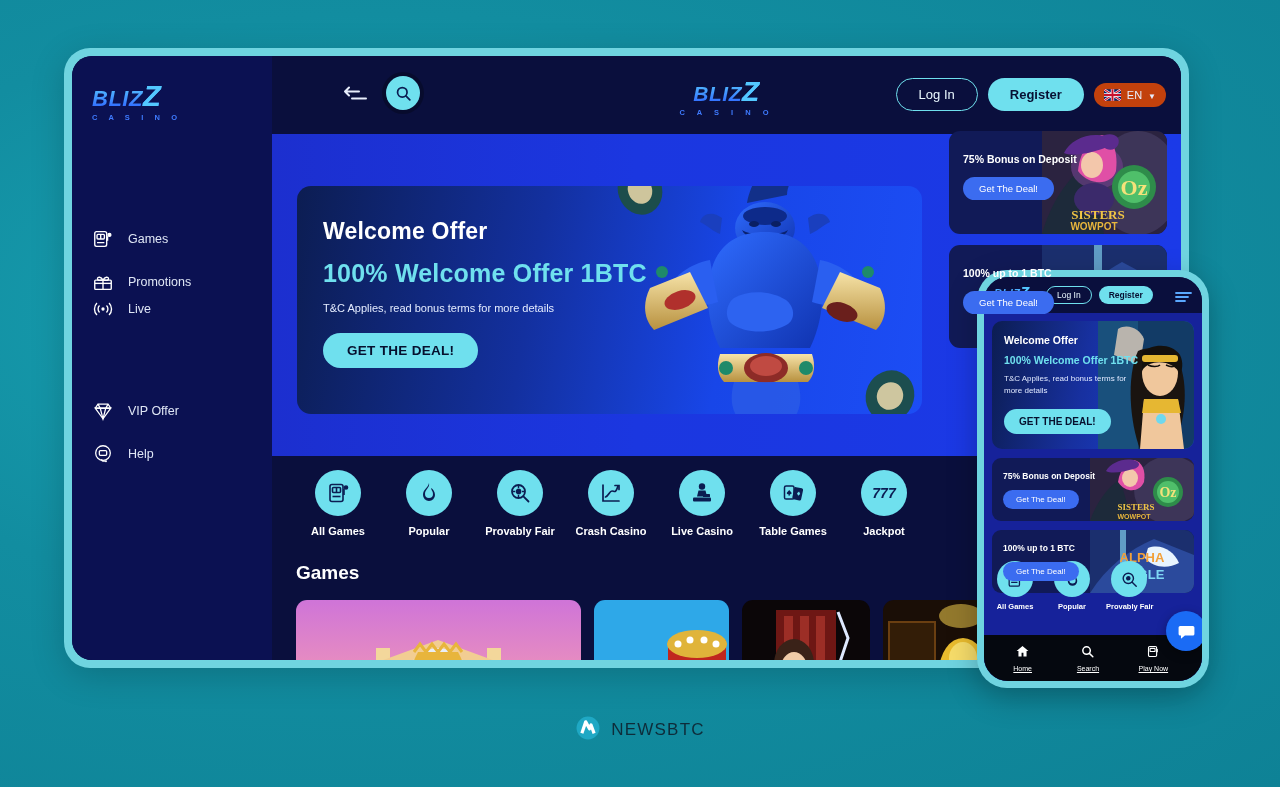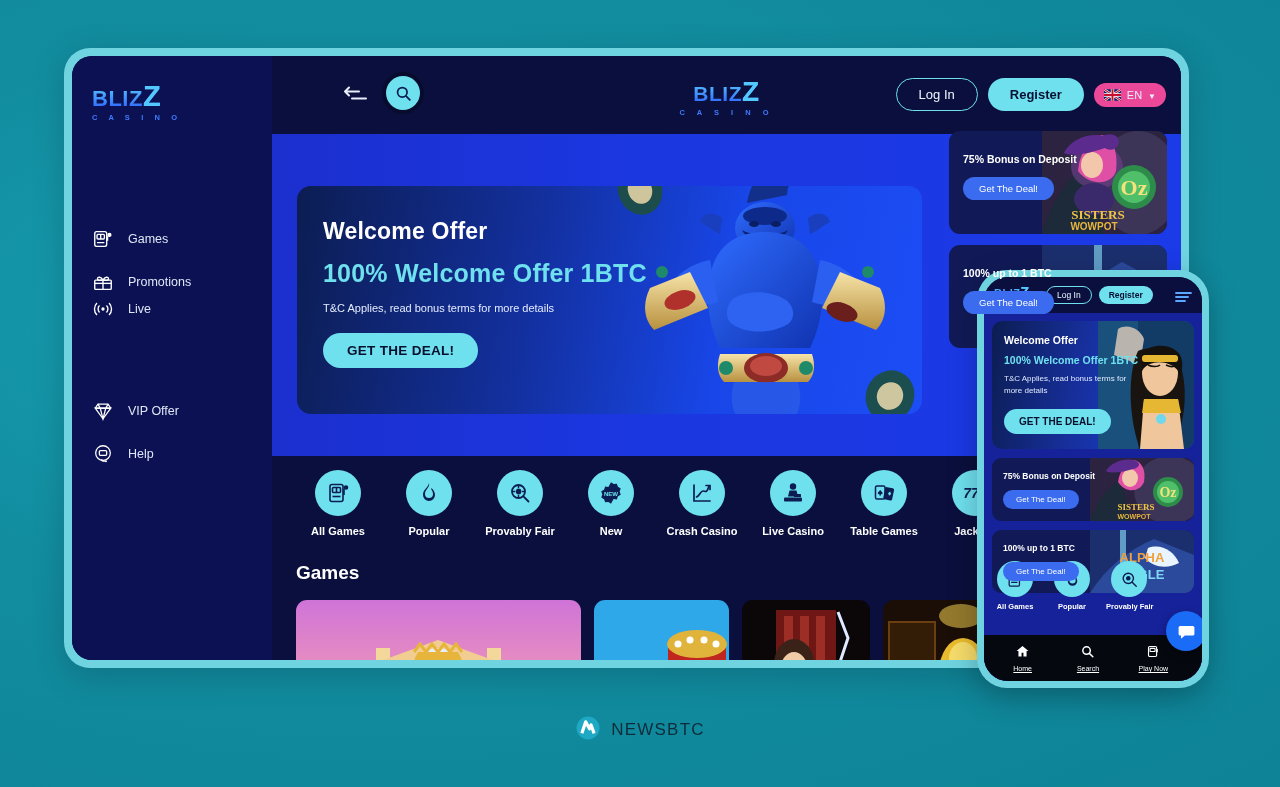--- a/index.html
+++ b/index.html
@@ -21,21 +21,21 @@
   }
   
   #sidebar{
     position:absolute;left:0;top:0;width:200px;height:604px;
     background:#0b1152;
   }
   #sidebar-logo{position:absolute;left:20px;top:26px;}
   .logo-wrap{display:block;}
   .logo-main{
     font-family:"Liberation Sans",sans-serif;
-    font-weight:bold;font-size:22px;letter-spacing:.5px;
+    font-weight:bold;font-style:italic;font-size:22px;letter-spacing:.5px;
     color:#3a74ff;line-height:1;
     background:linear-gradient(180deg,#5fd8ff 0%,#2a5cff 100%);
     -webkit-background-clip:text;background-clip:text;color:transparent;
     text-shadow:none;
   }
   .logo-main .bigz{font-size:29px;color:#53c8ff;}
   .logo-sub{
     font-size:7.5px;letter-spacing:4.6px;color:#3f7bff;font-weight:bold;
     margin-top:2px;
   }
@@ -64,21 +64,21 @@
   #header-actions{position:absolute;right:15px;top:22px;display:flex;align-items:center;gap:10px;}
   .btn-login{
     border:1.4px solid #6fe0ee;color:#eaf8ff;background:transparent;
     border-radius:20px;padding:8px 22px;font-size:13px;cursor:pointer;
   }
   .btn-register{
     border:none;color:#071033;background:#6fe0ee;font-weight:bold;
     border-radius:20px;padding:9px 22px;font-size:13px;cursor:pointer;
   }
   .lang-btn{
-    background:#ec4899;border-radius:18px;padding:6px 10px;display:flex;align-items:flex-end;gap:6px;
+    background:#c2410c;border-radius:18px;padding:6px 10px;display:flex;align-items:flex-end;gap:6px;
     color:#e7eefc;font-size:11px;cursor:pointer;
   }
   .flag{width:17px;height:12px;display:block;border-radius:2px;}
   
   #content{
     position:absolute;left:0;top:78px;right:0;bottom:0;
     background:#0a0f3d;
   }
   #hero-band{
     position:absolute;left:0;top:0;right:0;height:322px;
@@ -418,29 +418,20 @@
                 <circle cx="10.5" cy="10.5" r="6.5"></circle>
                   <line x1="15.4" y1="15.4" x2="20.5" y2="20.5" stroke-linecap="round"></line>
                 <circle cx="10.5" cy="10.5" r="2" fill="#0b1d52"></circle>
                 <path d="M10.5 5v2M10.5 14v2M5 10.5h2M14 10.5h2" stroke-width="1.4"></path>
               </svg>
             </div>
             <div class="cat-lbl">Provably Fair</div>
           </div>
           <div class="cat">
             <div class="cat-circle">
-              <svg viewBox="0 0 24 24" width="26" height="26">
-                <path d="M12 2l2.4 1.8 3-.3 1 2.8 2.6 1.5-1 2.9 1 2.9-2.6 1.5-1 2.8-3-.3L12 22l-2.4-1.8-3 .3-1-2.8L3 16.2l1-2.9-1-2.9 2.6-1.5 1-2.8 3 .3z" fill="#0b1d52"></path>
-                <text x="12" y="14.4" font-size="5.6" font-weight="bold" fill="#6fe0ee" text-anchor="middle" font-family="Liberation Sans, sans-serif">NEW</text>
-              </svg>
-            </div>
-            <div class="cat-lbl">New</div>
-          </div>
-          <div class="cat">
-            <div class="cat-circle">
               <svg viewBox="0 0 24 24" width="24" height="24" fill="none" stroke="#0b1d52" stroke-width="1.7">
                 <path d="M4 4v16h16" stroke-linecap="round"></path>
                 <path d="M6.5 16c3-1 4-6 6.5-6s3.5 3 6 -5" stroke-linecap="round"></path>
                 <path d="M16 4.5h4v4" stroke-linecap="round"></path>
               </svg>
             </div>
             <div class="cat-lbl">Crash Casino</div>
           </div>
           <div class="cat">
             <div class="cat-circle">

